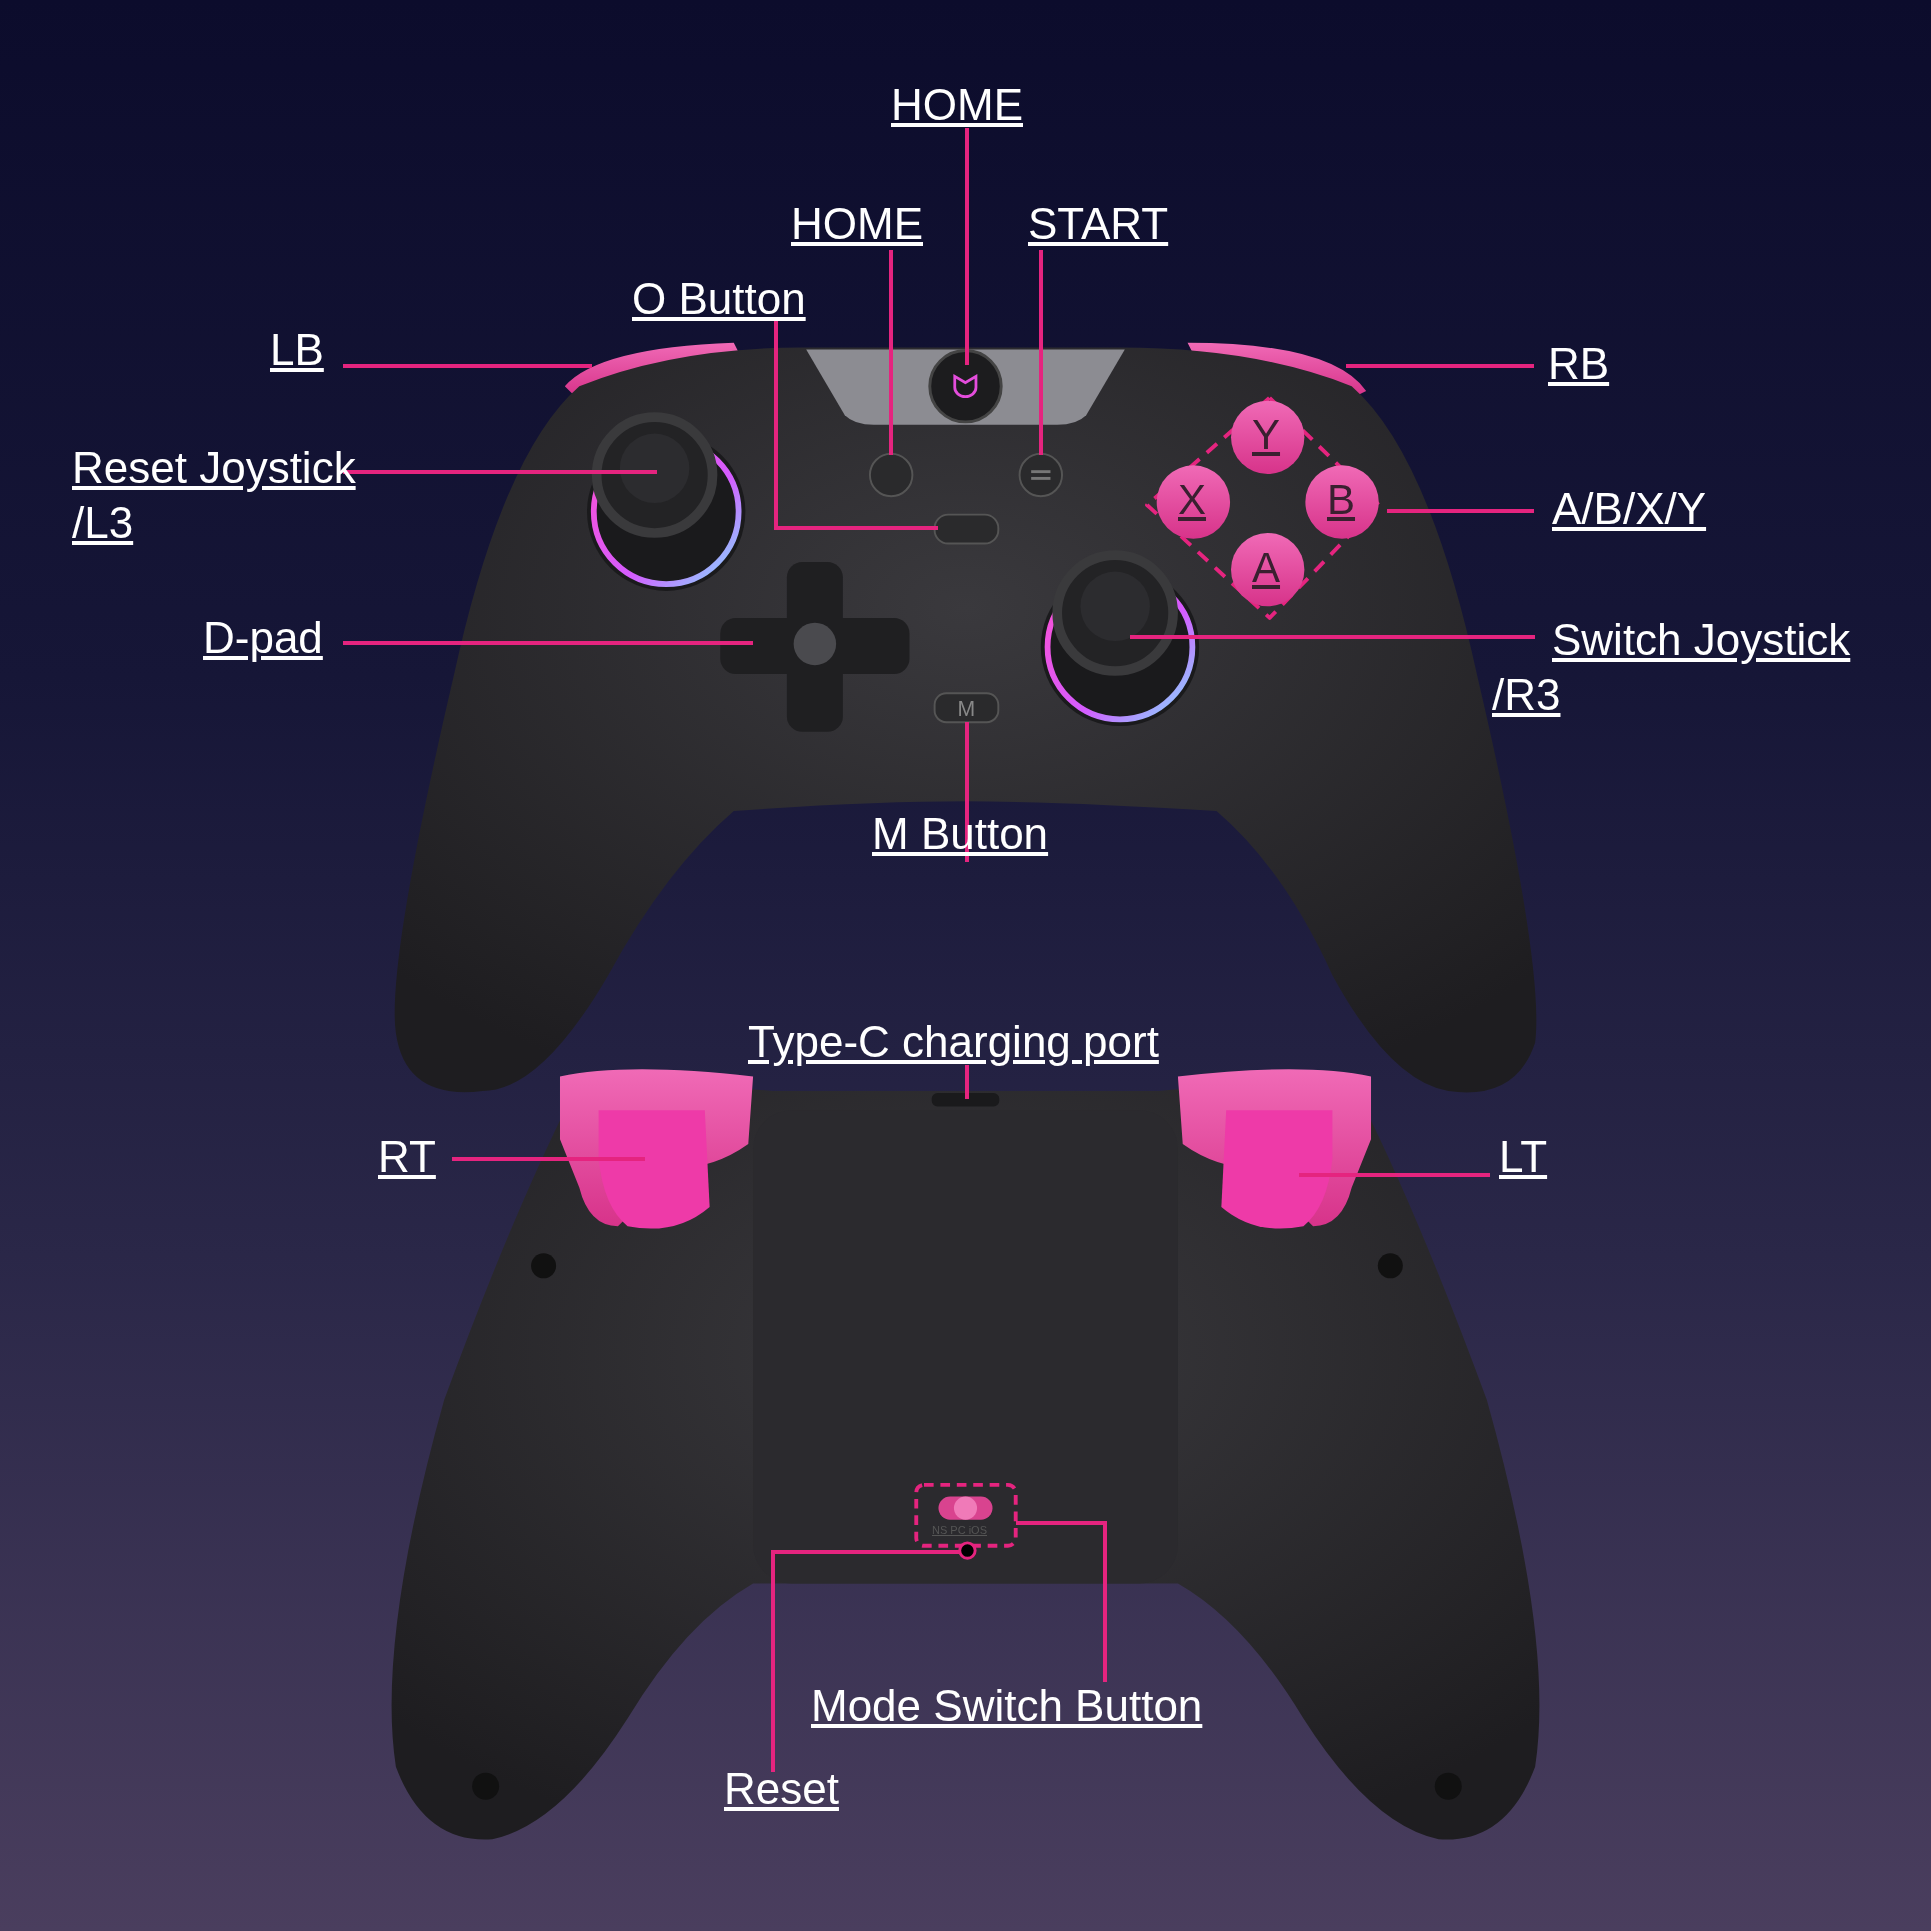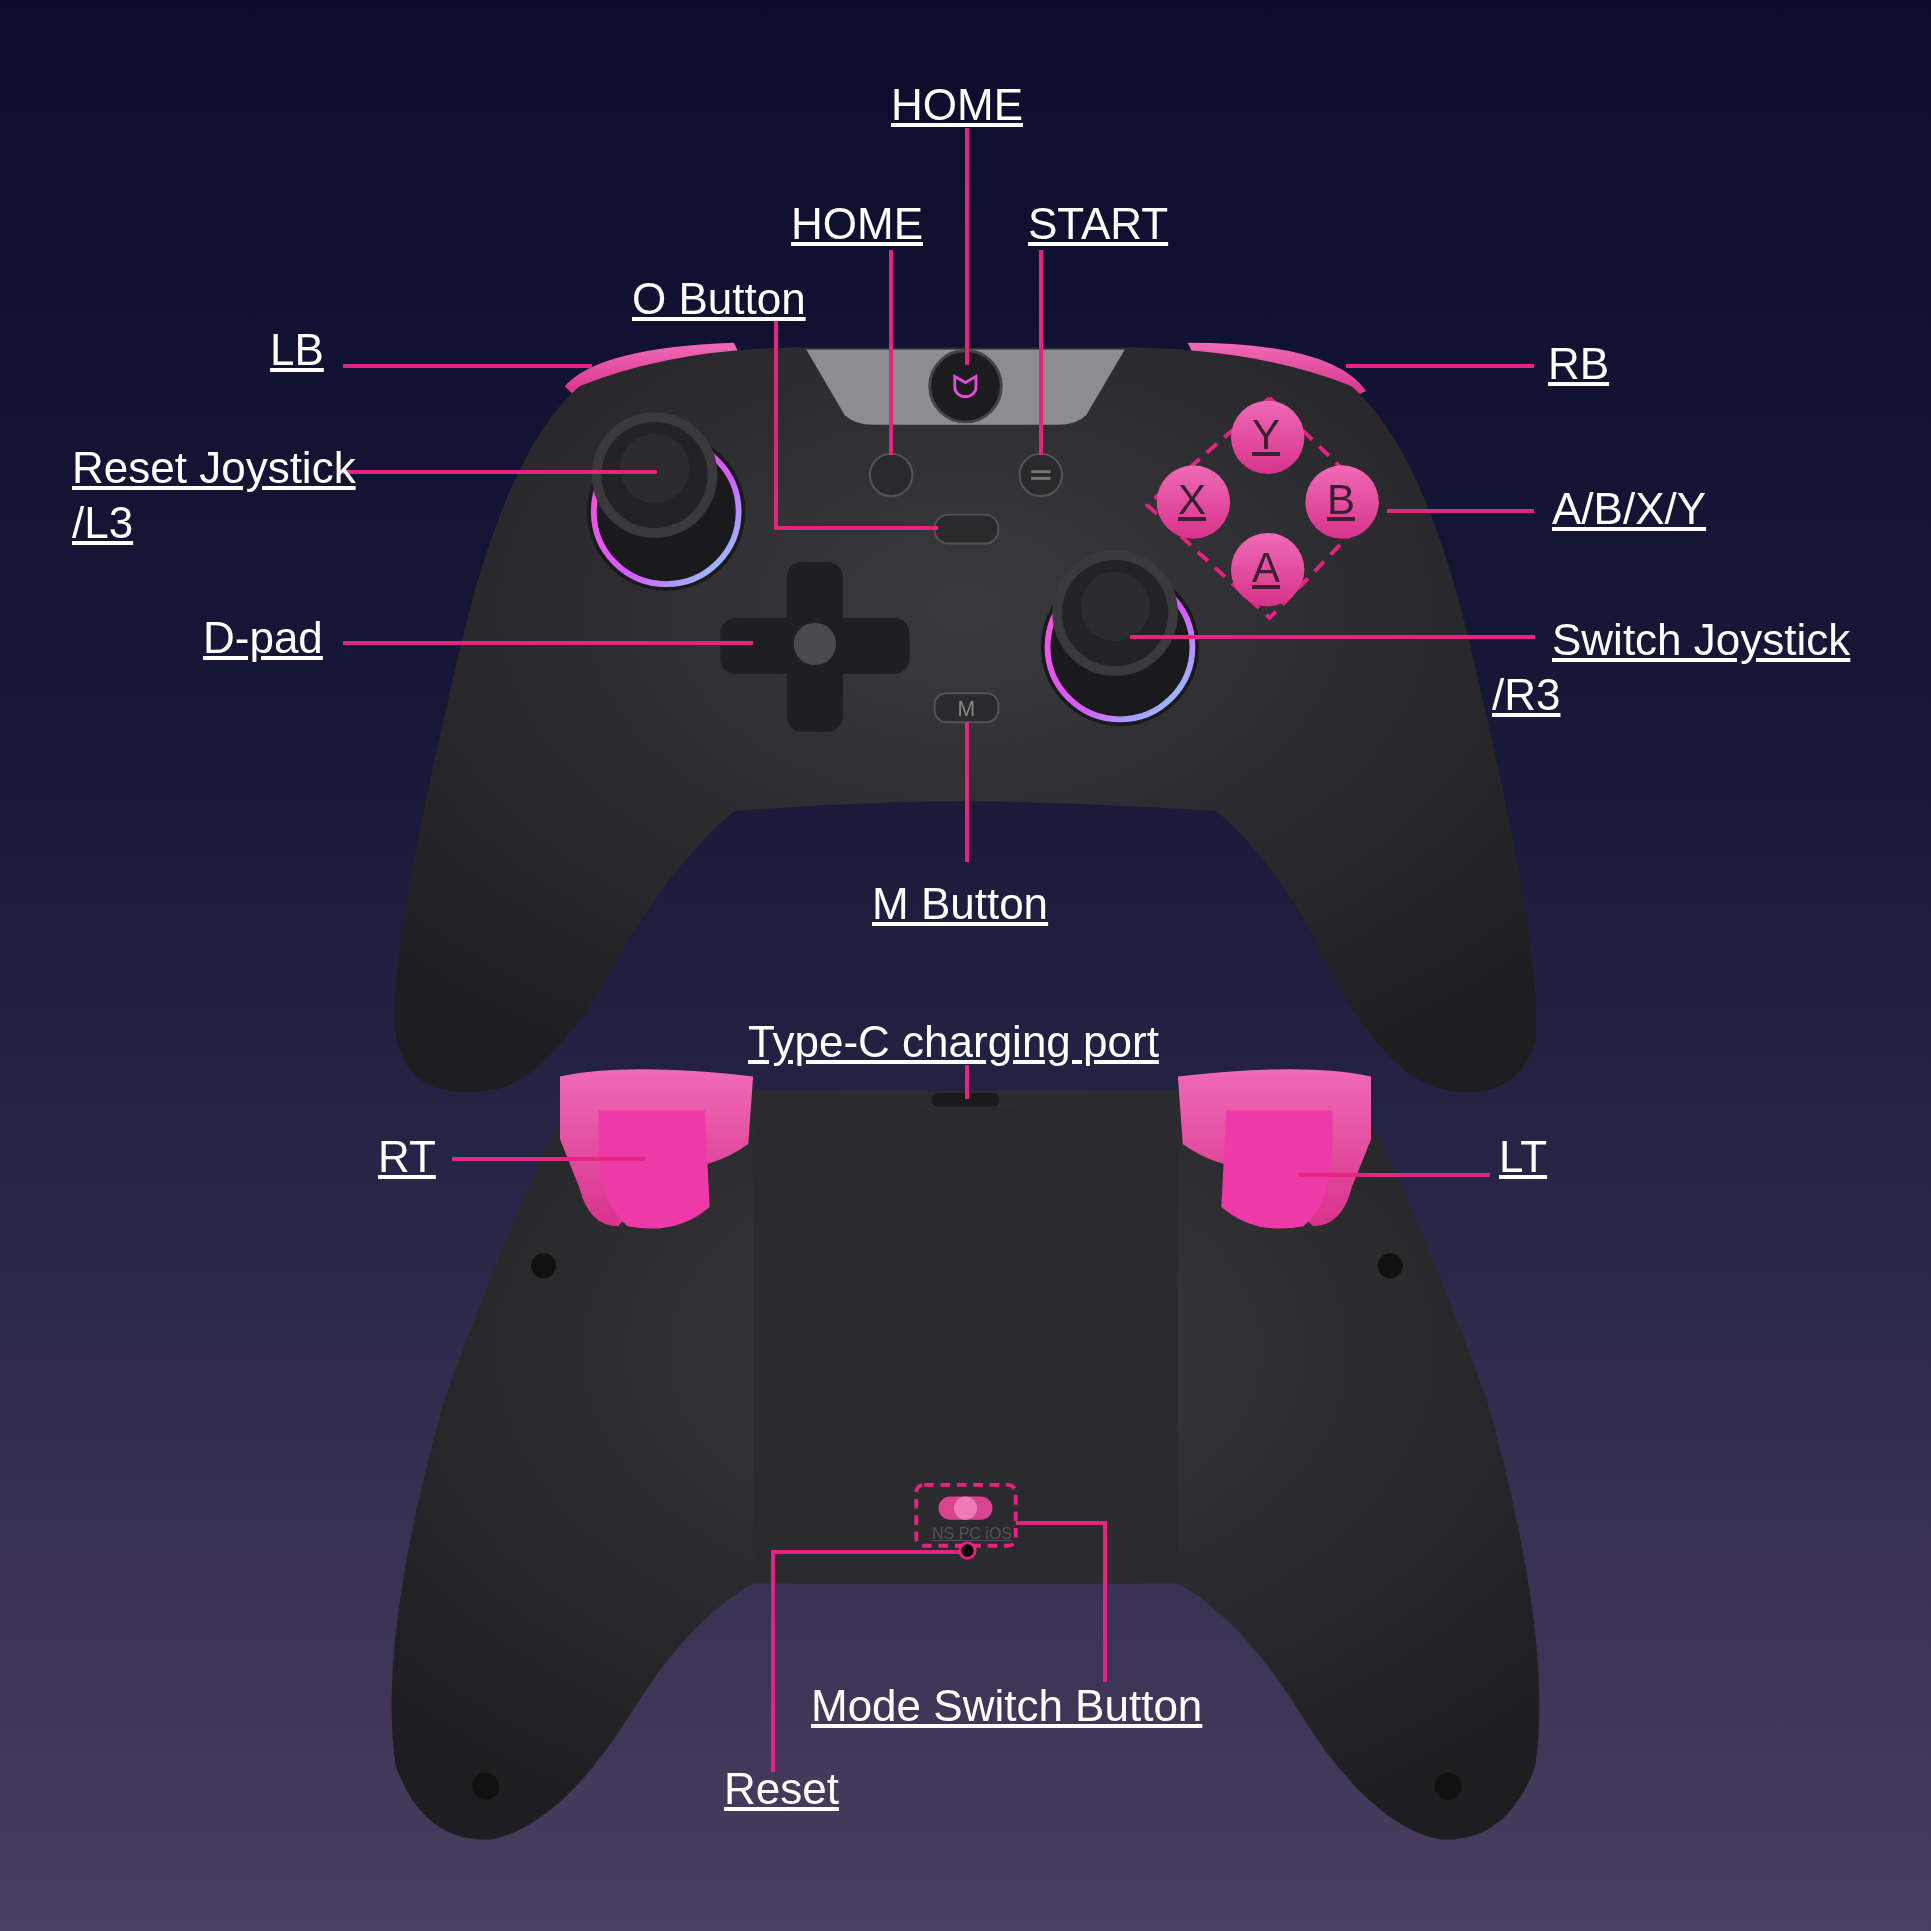--- a/index.html
+++ b/index.html
@@ -115,26 +115,26 @@
 <div class="lbl" style="left:1028px;top:198px">START</div>
 <div class="lbl" style="left:632px;top:273px">O Button</div>
 <div class="lbl" style="left:270px;top:324px">LB</div>
 <div class="lbl" style="left:1548px;top:338px">RB</div>
 <div class="lbl" style="left:72px;top:442px">Reset Joystick</div>
 <div class="lbl" style="left:72px;top:497px">/L3</div>
 <div class="lbl" style="left:1552px;top:483px">A/B/X/Y</div>
 <div class="lbl" style="left:203px;top:612px">D-pad</div>
 <div class="lbl" style="left:1552px;top:614px">Switch Joystick</div>
 <div class="lbl" style="left:1492px;top:669px">/R3</div>
-<div class="lbl" style="left:872px;top:878px">M Button</div>
+<div class="lbl" style="left:872px;top:808px">M Button</div>
 
 <div class="lbl" style="left:748px;top:1016px">Type-C charging port</div>
 <div class="lbl" style="left:378px;top:1131px">RT</div>
 <div class="lbl" style="left:1499px;top:1131px">LT</div>
 <div class="lbl" style="left:811px;top:1680px">Mode Switch Button</div>
 <div class="lbl" style="left:724px;top:1763px">Reset</div>
 
 <div class="lbl" style="left:1252px;top:410px;color:#3a2030;font-size:42px">Y</div>
 <div class="lbl" style="left:1178px;top:475px;color:#3a2030;font-size:42px">X</div>
 <div class="lbl" style="left:1327px;top:475px;color:#3a2030;font-size:42px">B</div>
 <div class="lbl" style="left:1252px;top:543px;color:#3a2030;font-size:42px">A</div>
-<div class="lbl" style="left:932px;top:1524px;font-size:16px;color:#555">NS  PC  iOS</div>
+<div class="lbl" style="left:932px;top:1524px;font-size:11px;color:#555">NS  PC  iOS</div>
 
 
 </body></html>

